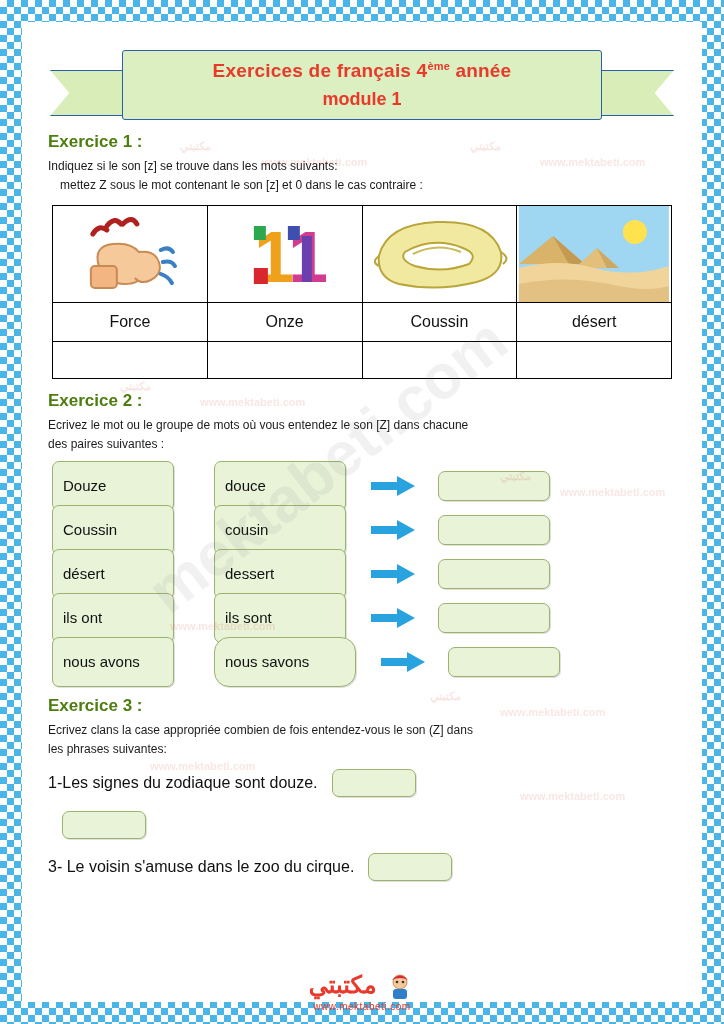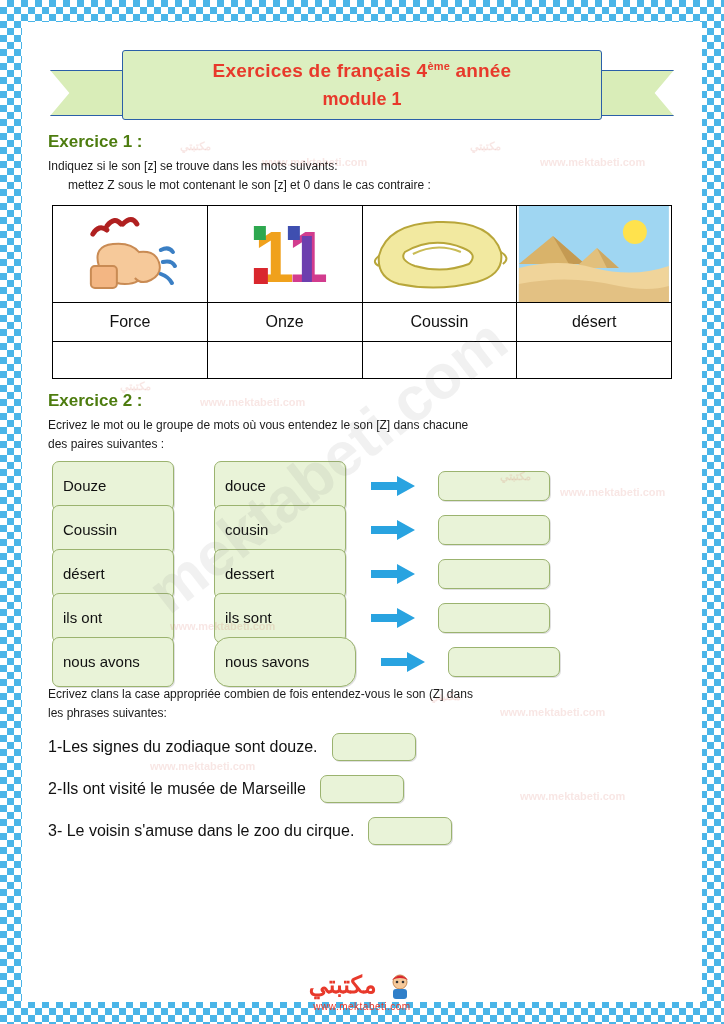--- a/index.html
+++ b/index.html
@@ -99,21 +99,21 @@
     font-weight: bold;
     font-size: 17px;
     margin: 12px 0 6px 4px;
   }
   .ex-line {
     color: #1b1b1b;
     font-size: 12px;
     margin: 2px 0 2px 4px;
     line-height: 1.45;
   }
-  .ex-line.indent { margin-left: 24px; }
+  .ex-line.indent { margin-left: 16px; }
 
   
   table.ex1 {
     border-collapse: collapse;
     width: 620px;
     margin: 10px 0 0 8px;
     table-layout: fixed;
   }
   table.ex1 td {
     border: 1px solid #000;
@@ -390,30 +390,30 @@
         <div class="arrow">
           <svg width="44" height="20" viewBox="0 0 44 20">
               <path d="M0 6 L26 6 L26 0 L44 10 L26 20 L26 14 L0 14 Z" fill="#29a3e0"></path>
             </svg>
         </div>
         <div class="answerbox"></div>
       </div>
 
     </div>
 
+    <div class="ex-title">Exercice 3 :</div>
     <div class="ex-line">Ecrivez clans la case appropriée combien de fois entendez-vous le son (Z] dans</div>
     <div class="ex-line">les phrases suivantes:</div>
 
     <div class="q-row">
       <div class="q-text">1-Les signes du zodiaque sont douze.</div>
       <div class="q-box"></div>
     </div>
 
     <div class="q-row">
-      <div class="q-text">2-Ils ont visité le musée de Marseille</div>
       <div class="q-box"></div>
     </div>
 
     <div class="q-row">
       <div class="q-text">3- Le voisin s'amuse dans le zoo du cirque.</div>
       <div class="q-box"></div>
     </div>
 
   </div>
 

